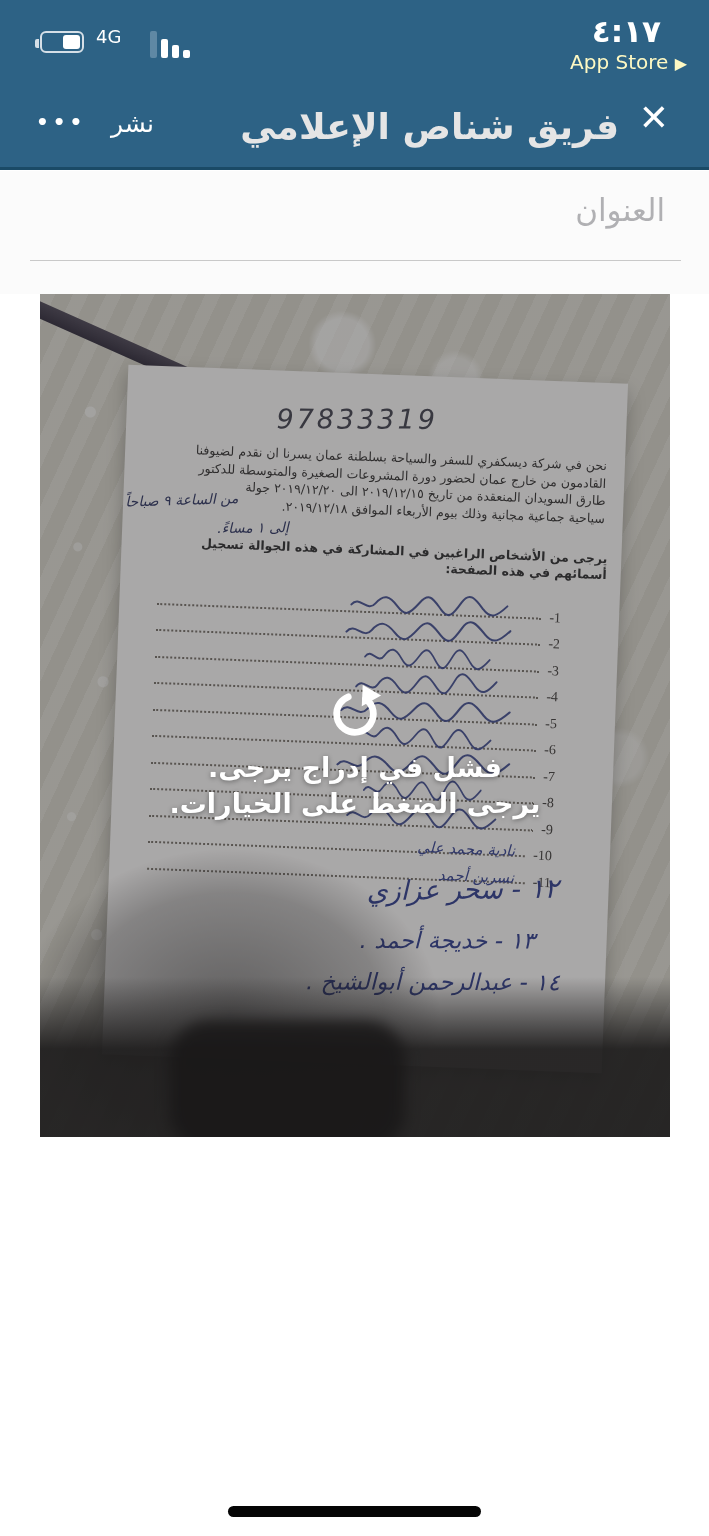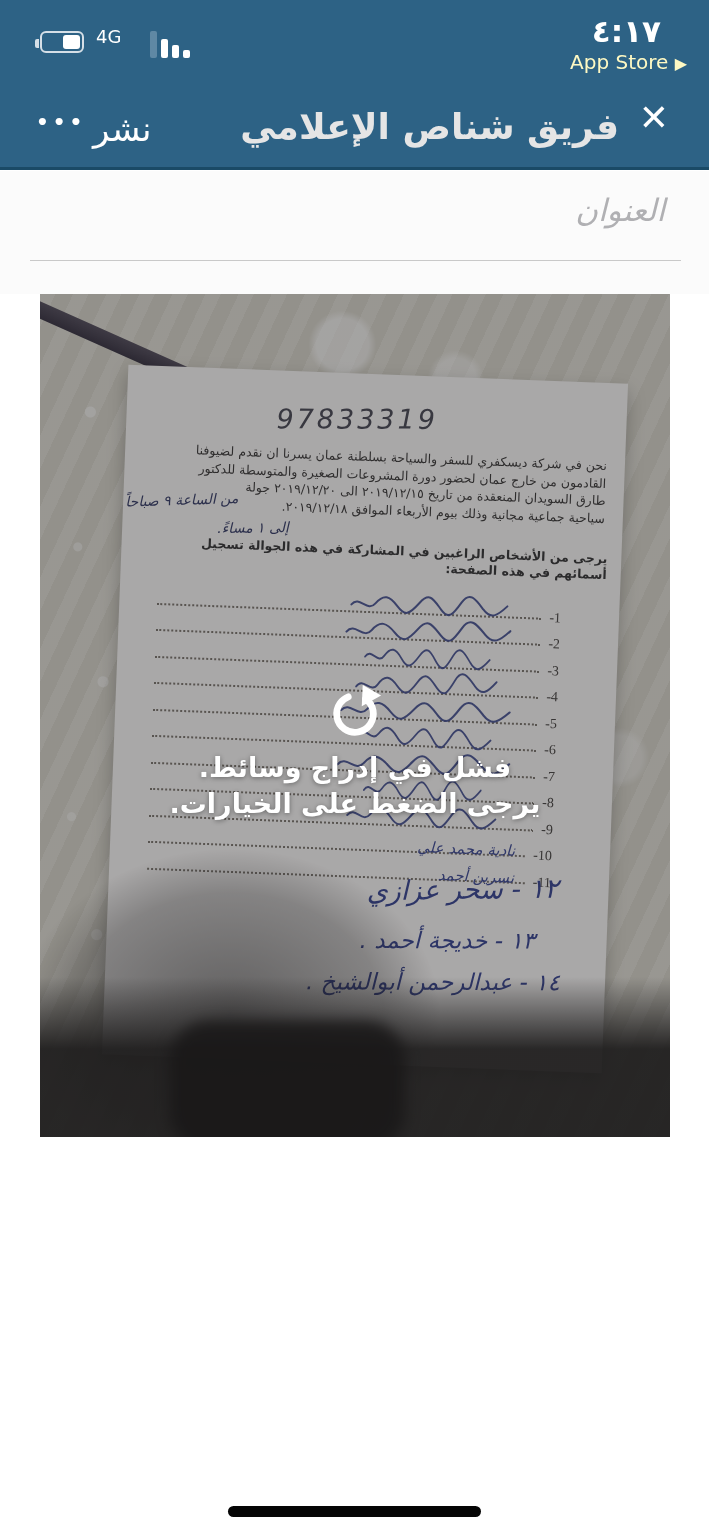--- a/index.html
+++ b/index.html
@@ -24,28 +24,28 @@
   .signal i { position:absolute; bottom:0; width:7px; border-radius:2px; background:#fff; }
   .signal .b1 { left:0;  height:27px; background:#5f88a4; }
   .signal .b2 { left:11px; height:19px; }
   .signal .b3 { left:22px; height:13px; }
   .signal .b4 { left:33px; height:8px; }
 
   .nav-close { position:absolute; top:100px; right:40px; font-size:36px; font-weight:400;
                color:#fff; line-height:1; cursor:pointer; }
   .nav-title { position:absolute; top:106px; right:90px; font-size:36px; font-weight:700;
                direction:rtl; color:#e5e5e5; white-space:nowrap; }
-  .nav-publish { position:absolute; top:109px; left:93px; font-size:34px; color:#fff;
+  .nav-publish { position:absolute; top:109px; left:111px; font-size:25px; color:#fff;
                  direction:rtl; cursor:pointer; }
   .nav-more { position:absolute; top:110px; left:36px; font-size:20px; letter-spacing:4px;
               color:#fff; font-weight:700; cursor:pointer; }
 
   
   .title-field { position:absolute; top:171px; left:0; width:709px; height:123px; background:#fbfbfb; }
-  .title-placeholder { position:absolute; top:21px; right:44px; font-size:31px; color:#b0b0b3; direction:rtl;font-style:italic; }
+  .title-placeholder { position:absolute; top:21px; right:44px; font-size:31px; color:#b0b0b3; direction:rtl; }
   .title-divider { position:absolute; top:89px; left:30px; width:651px; height:0; border-top:1px solid #c9c9c9; }
 
   
   .photo { position:absolute; left:40px; top:294px; width:630px; height:843px; overflow:hidden;
            background-color:#d5d2c5; }
   .tablecloth { position:absolute; inset:0;
       background-color:#d8d5c9;
       background-image:
         radial-gradient(circle at 8% 14%, rgba(255,255,255,.45) 0 5px, transparent 6px),
         radial-gradient(circle at 6% 30%, rgba(255,255,255,.4) 0 4px, transparent 5px),
@@ -254,19 +254,19 @@
     <div class="phone-shadow"></div>
     <div class="dim"></div>
 
     <div class="error-overlay">
       <svg class="retry" viewBox="0 0 60 60">
         <g transform="rotate(-55 30 33)">
           <circle cx="30" cy="33" r="19" fill="none" stroke="#ffffff" stroke-width="7" stroke-dasharray="100 20" stroke-linecap="round"></circle>
         </g>
         <polygon points="38,3 57,14 37,25" fill="#ffffff"></polygon>
       </svg>
-      <div class="err-line first">فشل في إدراج وسائط.</div>
+      <div class="err-line first">فشل في إدراج يرجى.</div>
       <div class="err-line">يرجى الضغط على الخيارات.</div>
     </div>
   </div>
 
   <div class="home-indicator"></div>
 </div>
 
 </body></html>

